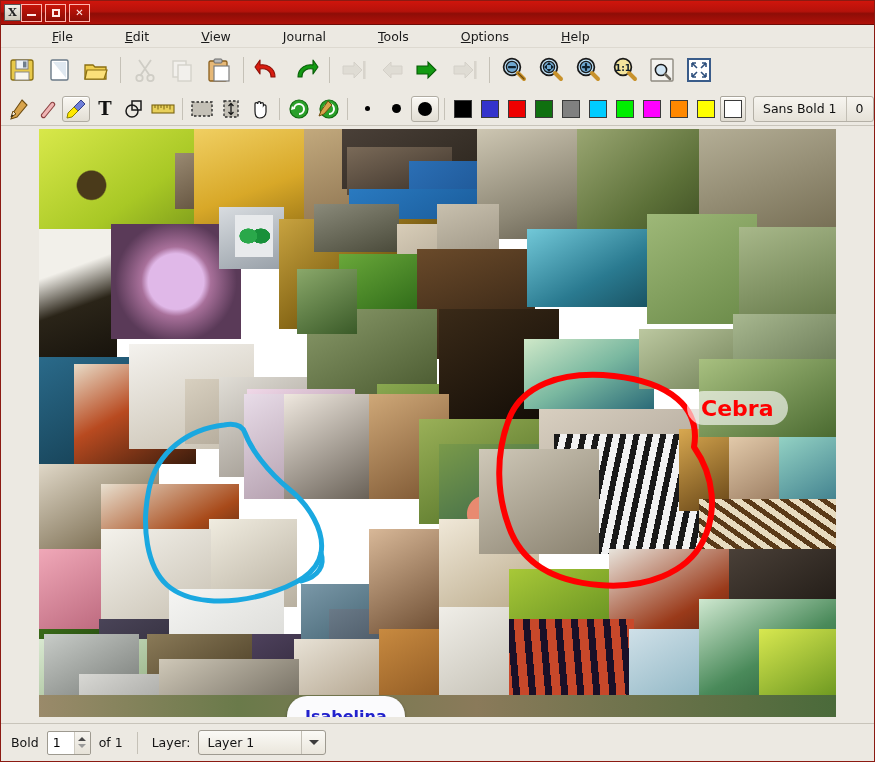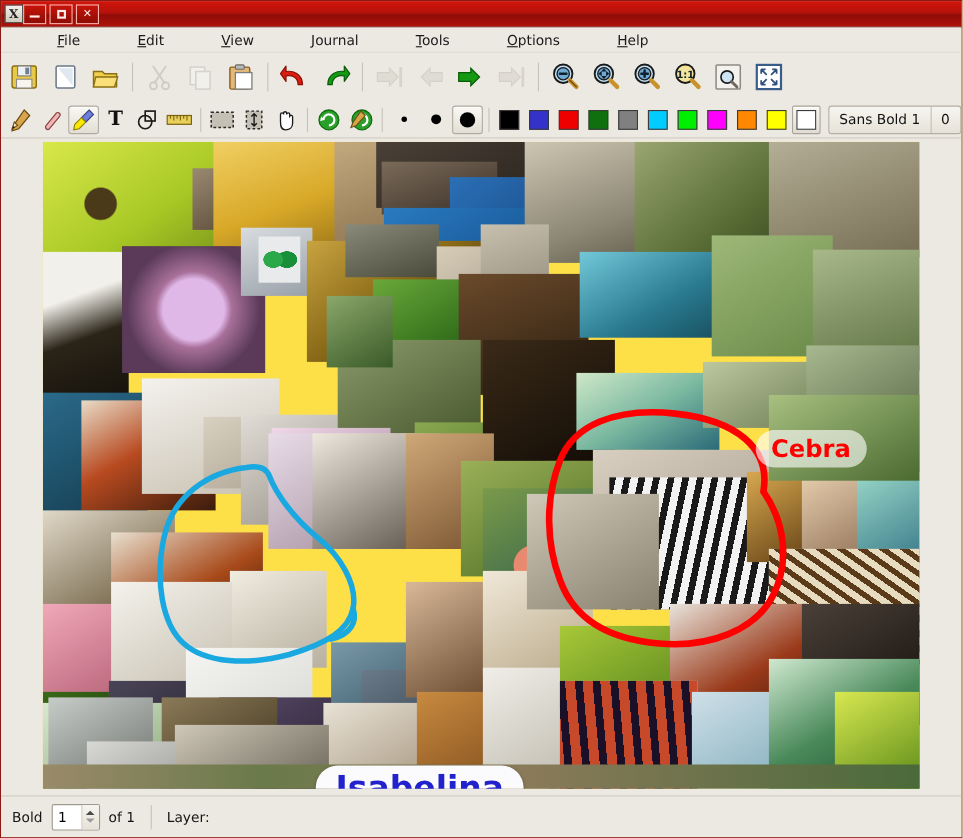--- a/index.html
+++ b/index.html
@@ -133,21 +133,21 @@
   #canvas-area {
     flex: 1;
     background: #ece9e2;
     position: relative;
     overflow: hidden;
   }
   #page {
     position: absolute;
     left: 38px; top: 3px;
     width: 797px; height: 588px;
-    background: #fde047;
+    background: #ffffff;
     overflow: hidden;
   }
   #collage { position: absolute; inset: 0; }
   .tile { position: absolute; background-size: cover; background-position: center; }
 
   
   #ink { position: absolute; inset: 0; pointer-events: none; }
 
   .lbl {
     position: absolute;
@@ -162,21 +162,21 @@
     border-radius: 17px;
     background: rgba(255,255,255,.62);
     color: #ff0000; font-size: 22px;
   }
   #label-isabelina {
     left: 248px; top: 567px;
     padding: 2px 18px; height: 40px;
     border-radius: 20px;
     background: #fbfbfd;
     box-shadow: 0 1px 3px rgba(0,0,0,.35);
-    color: #2222cc; font-size: 30px;
+    color: #2222cc; font-size: 16px;
   }
 
   
   #statusbar {
     height: 38px; flex: none;
     background: #ece9e2;
     border-top: 1px solid #c8c4ba;
     display: flex; align-items: center;
     padding-left: 10px; gap: 8px;
   }
@@ -662,15 +662,21 @@
     <div id="page-spin">
       <input value="1" style="">
       <div id="spin-arrows">
         <span class="spin-a spin-up"></span>
         <span class="spin-a spin-dn"></span>
       </div>
     </div>
     <span class="lab">of 1</span>
     <div id="status-sep"></div>
     <span class="lab">Layer:</span>
+    <div id="layer-combo">
+      <span>Layer 1</span>
+      <span class="chev">
+          <span class="chev-glyph"></span>
+        </span>
+    </div>
   </div>
 
 </div>
 
 </body></html>

